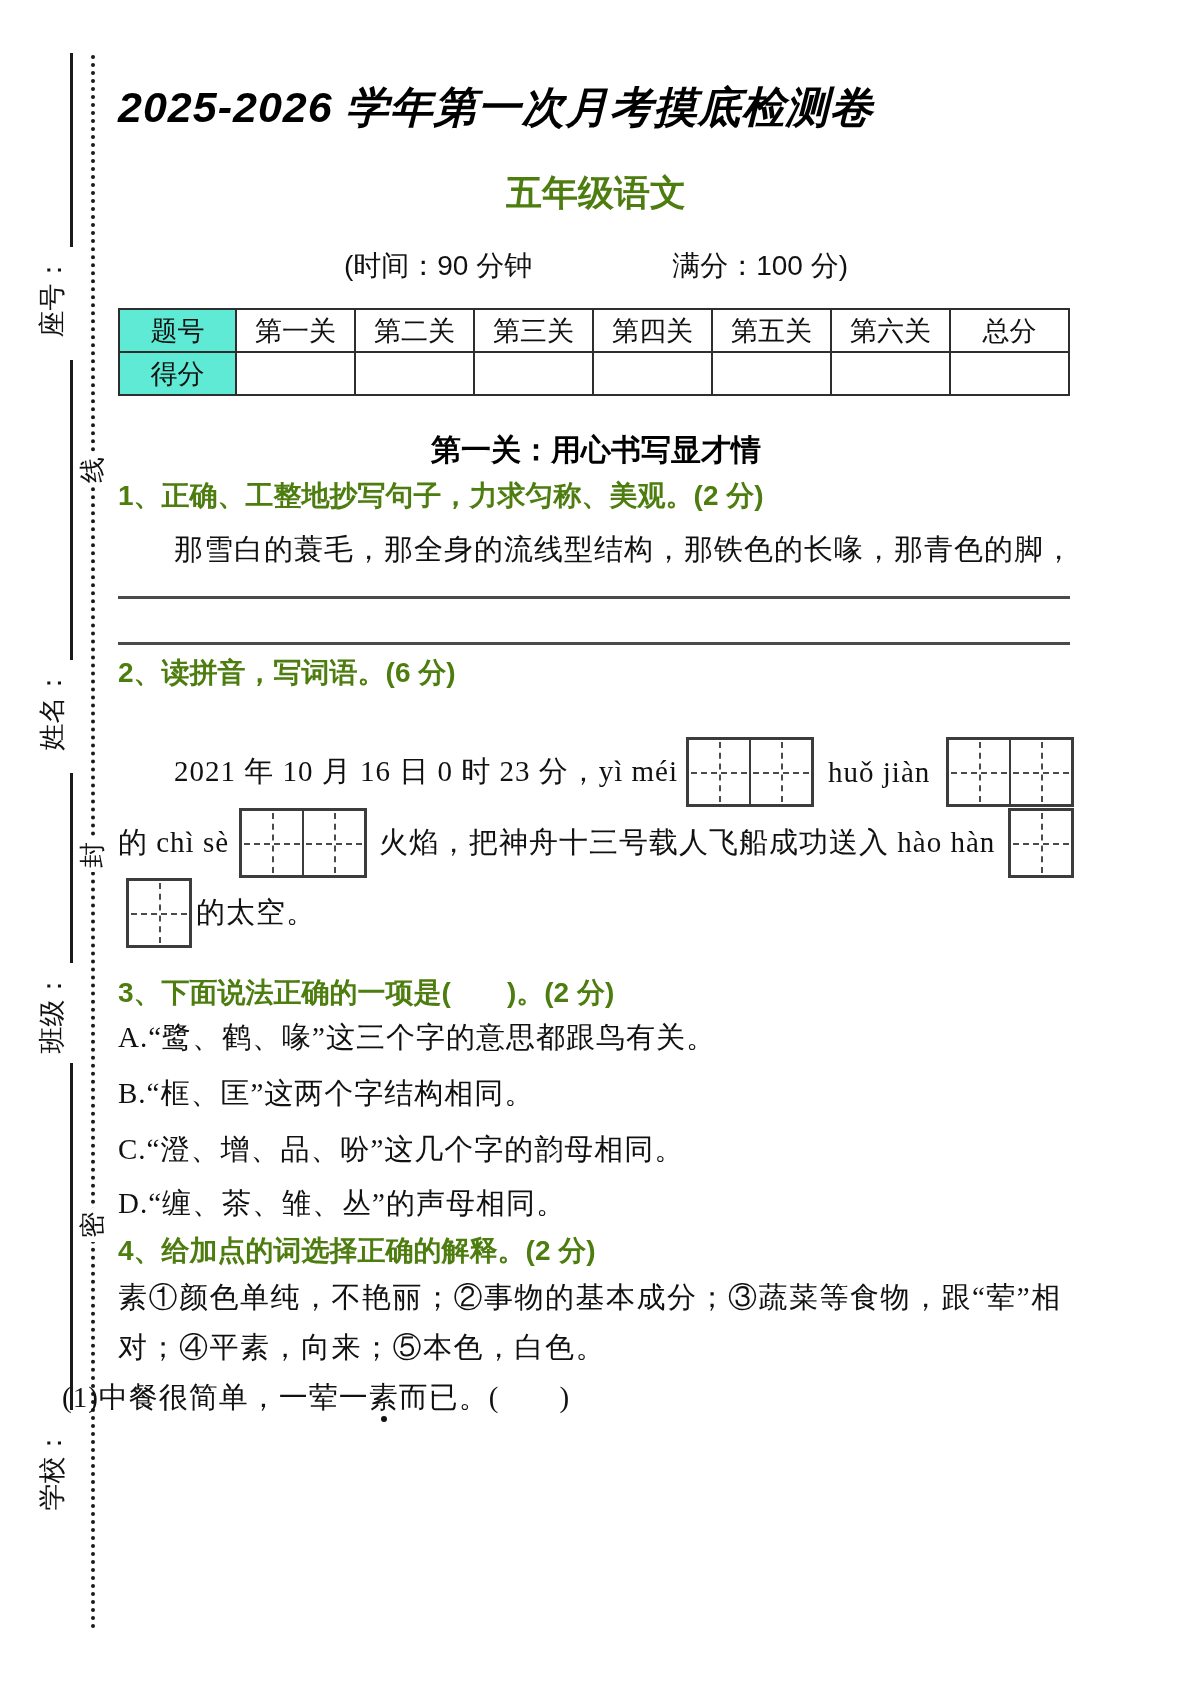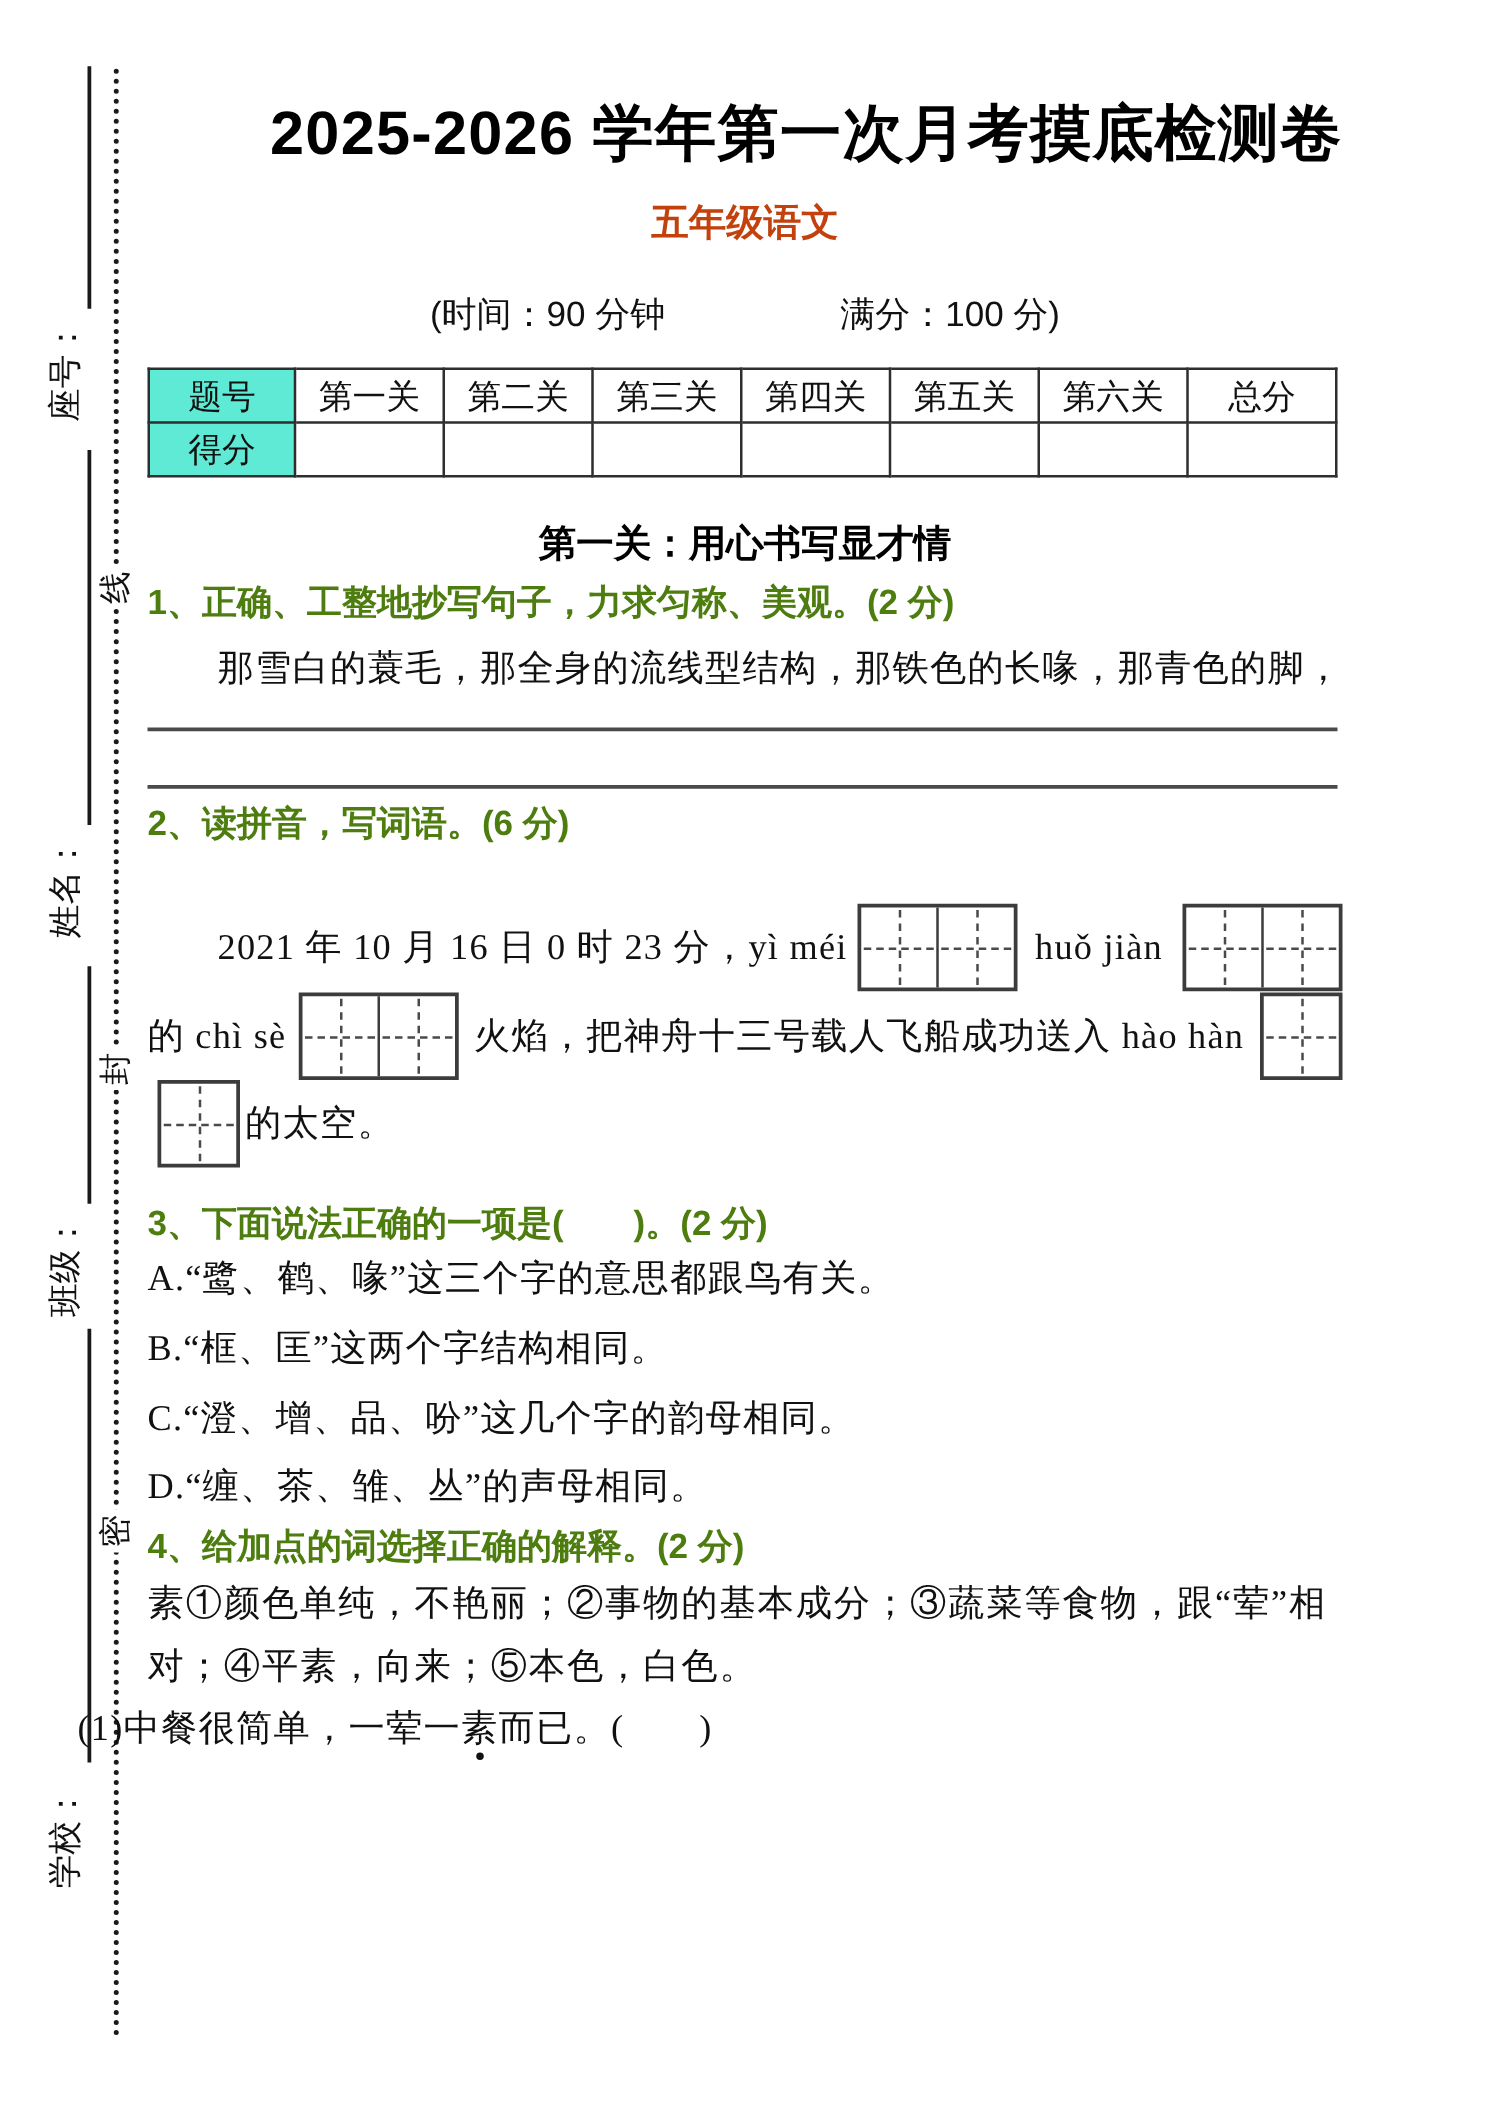--- a/index.html
+++ b/index.html
@@ -22,26 +22,26 @@
   .dotline{position:absolute;left:91px;top:55px;height:1575px;width:0;border-left:4px dotted #1a1a1a;}
   .sealchar{
     position:absolute;left:76px;width:34px;height:34px;
     background:#fff;transform:rotate(-90deg);
     font-size:26px;line-height:34px;text-align:center;
   }
   
   .main{position:absolute;left:118px;top:0;width:956px;}
   .title1{
     margin-top:76px;font-family:"Liberation Sans","DejaVu Sans",sans-serif;
-    font-weight:bold;font-size:49px;line-height:62px;text-align:right;
-    letter-spacing:1px;color:#000;
+    font-weight:bold;font-size:43px;line-height:62px;text-align:left;
+    letter-spacing:1px;color:#000;font-style:italic;
   }
   .title2{
-    margin-top:12px;font-family:"Liberation Sans","DejaVu Sans",sans-serif;
-    font-weight:bold;font-size:30px;line-height:58px;text-align:center;color:#c2410c;
+    margin-top:26px;font-family:"Liberation Sans","DejaVu Sans",sans-serif;
+    font-weight:bold;font-size:36px;line-height:58px;text-align:center;color:#4d7c0f;
   }
   .examinfo{margin-top:26px;font-size:28px;line-height:36px;text-align:center;
     font-family:"Liberation Sans","DejaVu Sans",sans-serif;}
   table.score{
     margin-top:24px;border-collapse:collapse;width:952px;table-layout:fixed;
     font-family:"Liberation Sans","DejaVu Sans",sans-serif;font-size:27px;
   }
   table.score td{border:2.5px solid #2e2e2e;height:41px;text-align:center;padding:0;}
   table.score td.hd{background:#5eead4;}
   .secheading{

